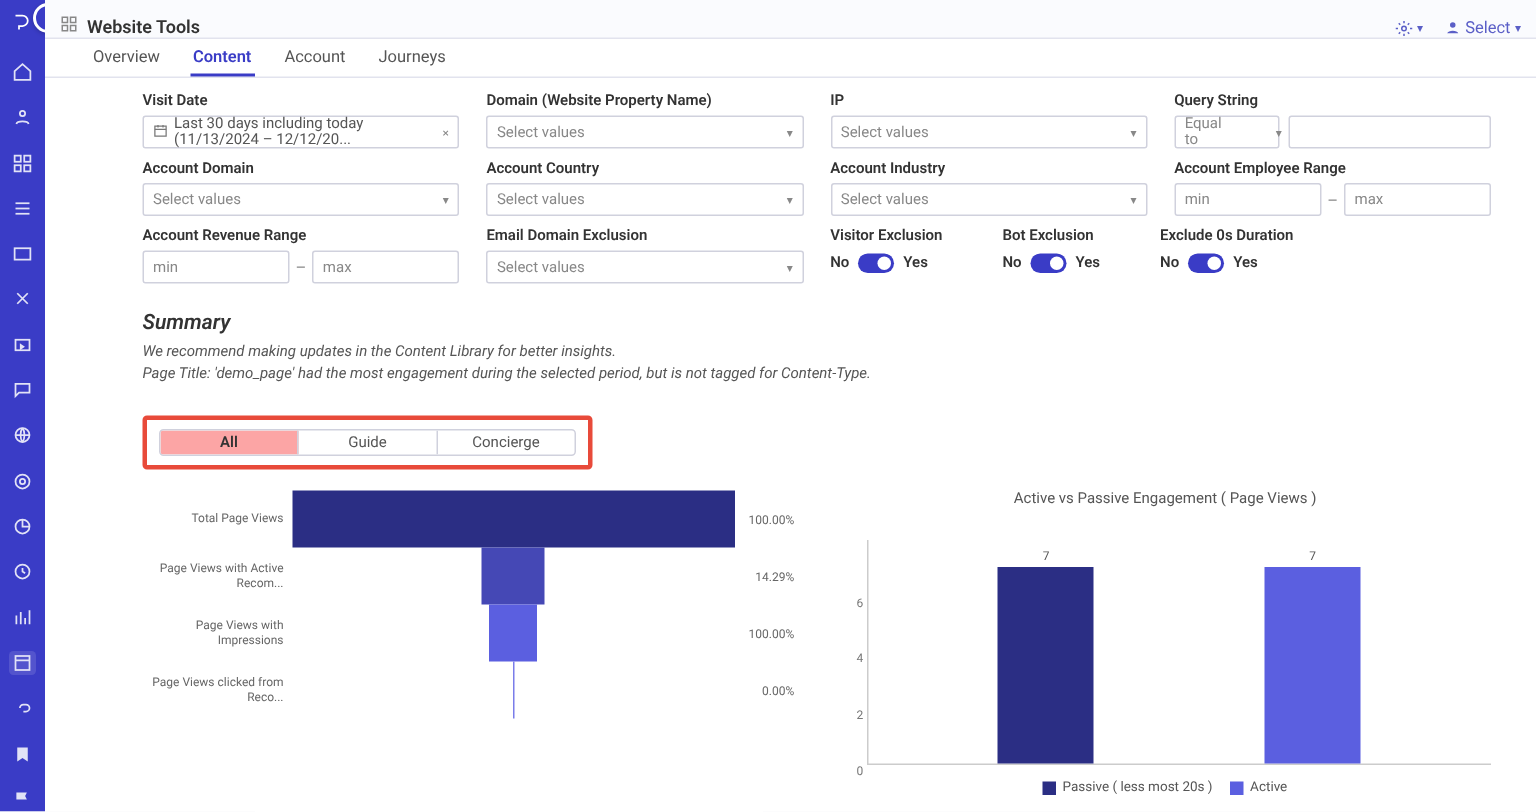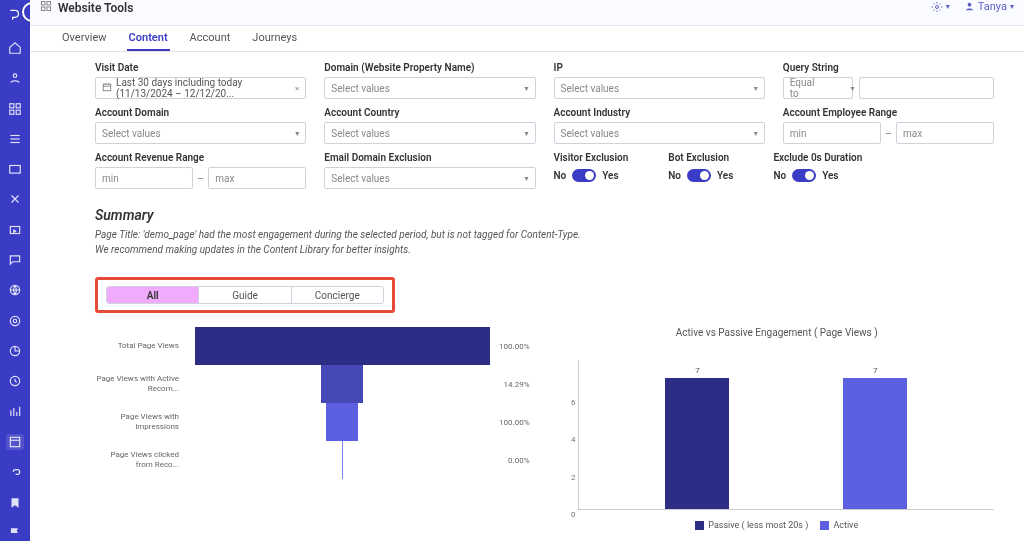--- a/index.html
+++ b/index.html
@@ -3,21 +3,21 @@
 <meta charset="utf-8">
 <style>
   * { box-sizing: border-box; margin: 0; padding: 0; }
   body { font-family: -apple-system, BlinkMacSystemFont, "Segoe UI", Roboto, Arial, sans-serif; font-size: 11px; color: #333; background: #f7f7fa; }
   .app { display: flex; width: 1024px; height: 541px; position: relative; }
   .sidebar { width: 30px; background: #3a3cc6; display: flex; flex-direction: column; align-items: center; padding-top: 4px; gap: 14px; position: relative; }
   .sidebar .logo-wrap { width: 28px; height: 24px; display:flex; align-items:center; justify-content:center; }
   .sidebar .nav-icon { width: 18px; height: 18px; display:flex; align-items:center; justify-content:center; color: #fff; opacity: .85; cursor:pointer; }
   .sidebar .nav-icon.active { background: rgba(255,255,255,.15); border-radius:3px; }
   .sidebar svg { width:14px; height:14px; }
-  .topbar { height: 26px; background: #fafbfe; border-bottom: 1px solid #e2e3ee; display:flex; align-items:flex-start; padding: 0 10px; justify-content: space-between; position:relative; }
+  .topbar { height: 26px; background: #fafbfe; border-bottom: 1px solid #e2e3ee; display:flex; align-items:flex-end; padding: 0 10px; justify-content: space-between; position:relative; }
   .topbar .left { display:flex; align-items:center; gap:6px; }
   .right-btn { color:#5b5fc7; font-size:11px; display:flex; align-items:center; gap:3px; cursor:pointer; }
   .page-title { font-size:12px; font-weight:600; color:#333; }
   .content { flex:1; display:flex; flex-direction:column; background:#fff; }
   .tabs { height: 26px; border-bottom: 1px solid #e2e3ee; display:flex; align-items:center; padding: 0 30px; gap: 18px; }
   .tab { font-size:11px; color:#555; cursor:pointer; padding: 0 2px; height:100%; display:flex; align-items:center; border-bottom:2px solid transparent; }
   .tab.active { color:#3a3cc6; border-bottom-color:#3a3cc6; font-weight:600; }
   .main { flex:1; overflow:auto; padding: 10px 30px 10px 65px; }
   .filters { display:grid; grid-template-columns: repeat(4, 1fr); gap: 8px 18px; }
   .filter-group { display:flex; flex-direction:column; gap:4px; }
@@ -31,26 +31,26 @@
   .toggle::after { content:''; position:absolute; width:9px; height:9px; background:#fff; border-radius:50%; top:2px; right:2px; }
   .toggles-cell { display:flex; gap:40px; }
   .toggle-block { display:flex; flex-direction:column; gap:6px; }
   .summary { margin-top: 18px; }
   .summary h2 { font-size: 14px; font-style: italic; font-weight:600; color:#333; margin-bottom:4px; }
   .summary p { font-size:10px; font-style: italic; color:#555; line-height:1.5; }
   .seg-wrapper { margin-top: 20px; border: 3px solid #e84a3a; border-radius:3px; padding: 6px 8px; width: 300px; }
   .segmented { display:flex; border:1px solid #d0d1dd; border-radius:3px; overflow:hidden; height:18px; }
   .seg { flex:1; font-size:10px; display:flex; align-items:center; justify-content:center; cursor:pointer; color:#555; border-right:1px solid #d0d1dd; }
   .seg:last-child { border-right:none; }
-  .seg.active { background:#f0abfc; color:#333; font-weight:600; }
+  .seg.active { background:#fca5a5; color:#333; font-weight:600; }
   .charts-row { display:flex; gap: 30px; margin-top: 14px; }
   .chart-left { flex:1; position:relative; }
   .chart-right { flex:1; }
   .funnel-row { display:flex; align-items:center; height:38px; position:relative; }
-  .funnel-label { width:100px; text-align:right; font-size:8px; color:#666; padding-right:16px; line-height:1.2; }
+  .funnel-label { width:100px; text-align:right; font-size:8px; color:#666; padding-right:6px; line-height:1.2; }
   .funnel-track { flex:1; height:100%; position:relative; display:flex; align-items:center; justify-content:center; }
   .funnel-bar { position:absolute; height:100%; top:0; }
   .funnel-pct { width:40px; font-size:8px; color:#666; text-align:right; padding-left:4px; }
   .chart-title { font-size:10px; color:#555; text-align:center; margin-bottom:22px; }
   .bar-chart { position:relative; height: 150px; display:flex; }
   .y-axis { width:18px; position:relative; }
   .y-tick { position:absolute; right:2px; font-size:8px; color:#777; transform:translateY(50%); }
   .plot { flex:1; position:relative; border-left:1px solid #ccc; border-bottom:1px solid #ccc; display:flex; align-items:flex-end; justify-content:space-around; padding: 0 30px; }
   .bar { width:64px; position:relative; }
   .bar-label { position:absolute; top:-12px; width:100%; text-align:center; font-size:8px; color:#555; }
@@ -195,21 +195,21 @@
               <circle cx="12" cy="12" r="3"></circle>
               <path d="M12 2v3M12 19v3M4 12H1M23 12h-3M5 5l2 2M17 17l2 2M19 5l-2 2M7 17l-2 2"></path>
             </svg>
           <span style="font-size:8px;">▾</span>
         </div>
         <div class="right-btn">
           <svg width="11" height="11" viewBox="0 0 24 24" fill="currentColor">
               <circle cx="12" cy="8" r="4"></circle>
               <path d="M4 20c1-5 15-5 16 0z"></path>
             </svg>
-          <span>Tanya</span>
+          <span>Select</span>
           <span style="font-size:8px;">▾</span>
         </div>
       </div>
     </div>
 
     <div class="tabs">
       <div class="tab">Overview</div>
       <div class="tab active">Content</div>
       <div class="tab">Account</div>
       <div class="tab">Journeys</div>
@@ -338,22 +338,22 @@
                 <div class="toggle"></div>
                 <span>Yes</span>
               </div>
             </div>
           </div>
         </div>
       </div>
 
       <div class="summary">
         <h2>Summary</h2>
+        <p>We recommend making updates in the Content Library for better insights.</p>
         <p>Page Title: 'demo_page' had the most engagement during the selected period, but is not tagged for Content-Type.</p>
-        <p>We recommend making updates in the Content Library for better insights.</p>
       </div>
 
       <div class="seg-wrapper">
         <div class="segmented">
           <div class="seg active">All</div>
           <div class="seg">Guide</div>
           <div class="seg">Concierge</div>
         </div>
       </div>
 

